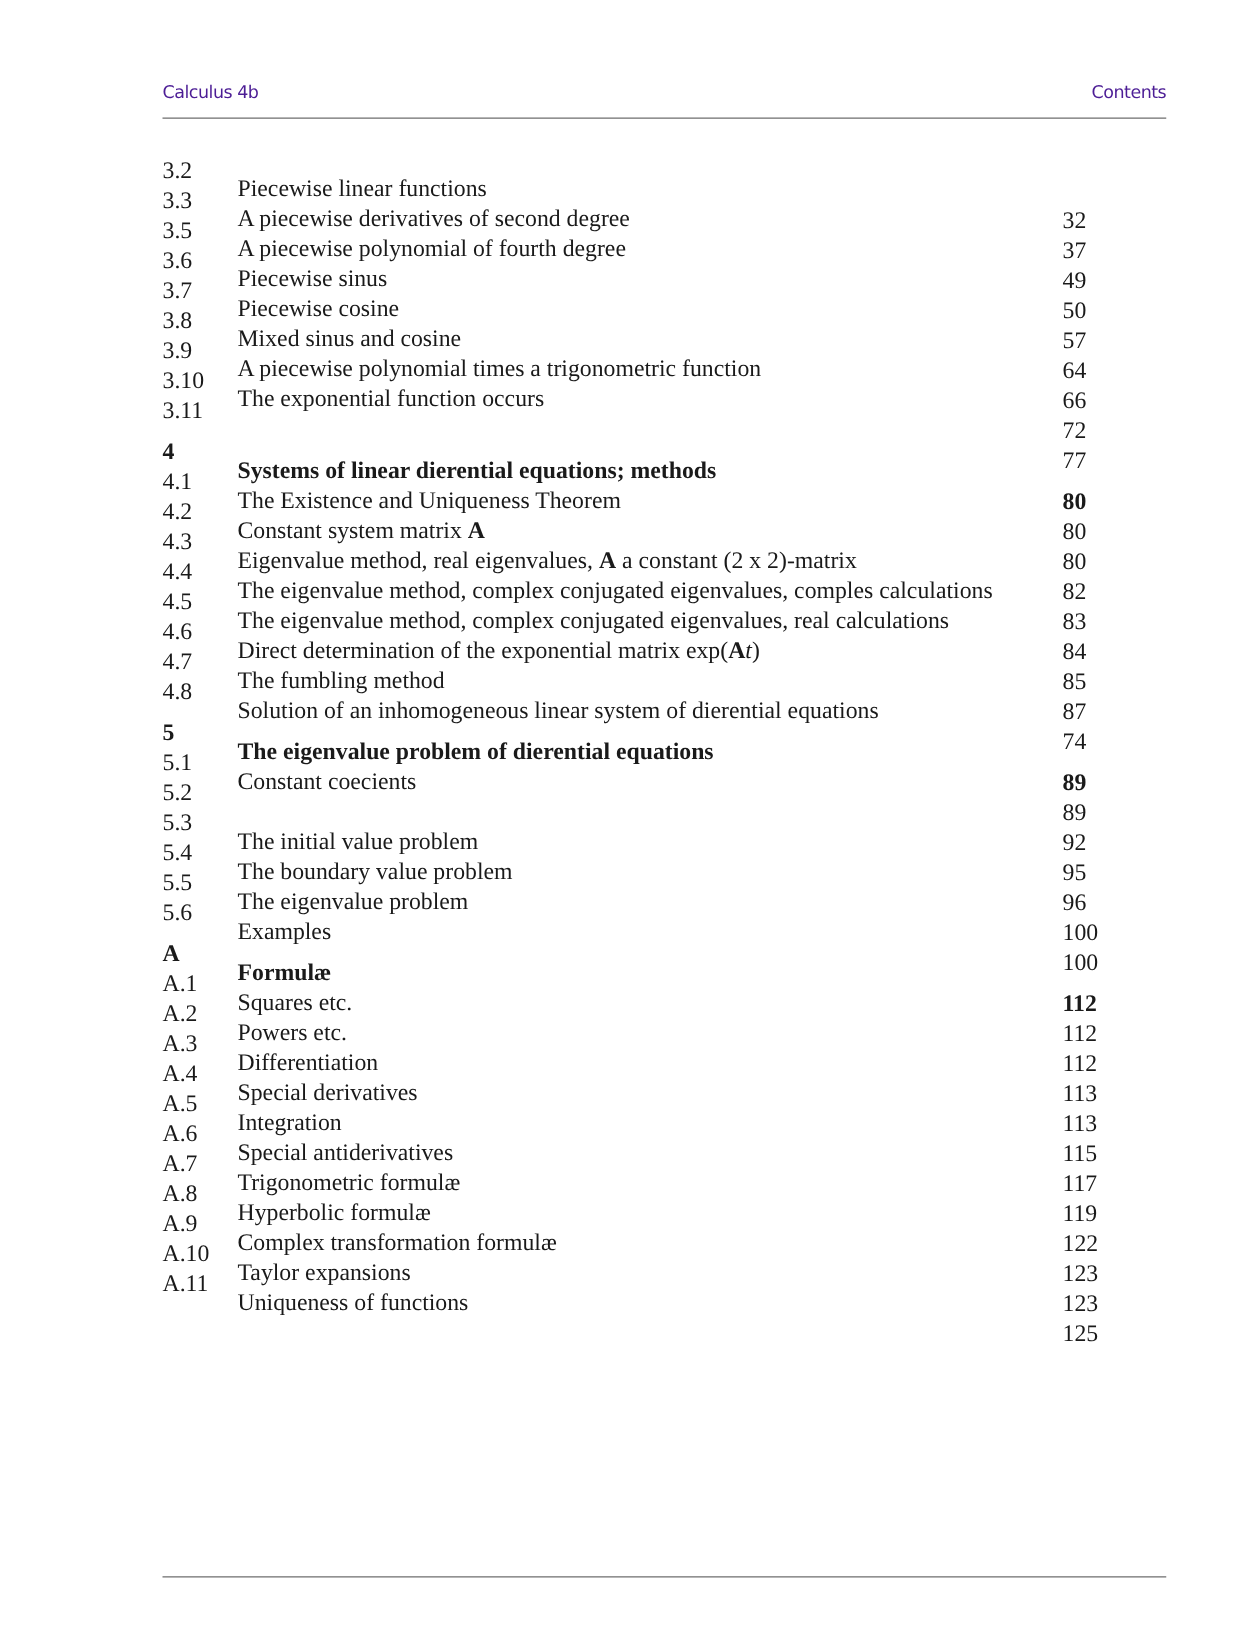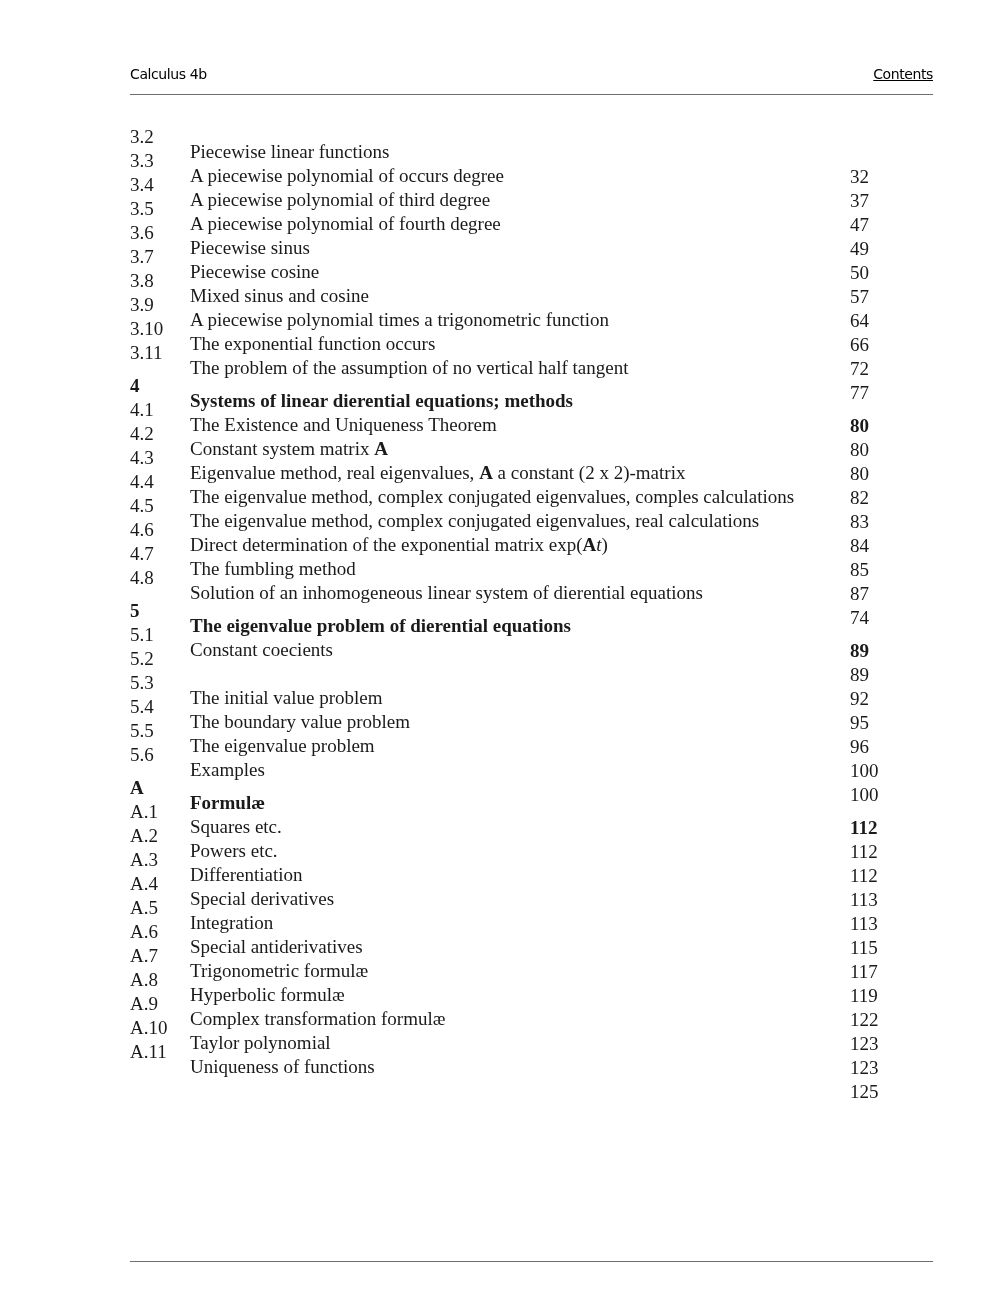--- a/index.html
+++ b/index.html
@@ -1,23 +1,23 @@
 <!DOCTYPE html>
 <html><head>
   <meta charset="utf-8">
   <style>
     html, body { margin: 0; padding: 0; background: #ffffff; }
     body { width: 992px; height: 1313px; position: relative; overflow: hidden; }
     .page-header {
       position: absolute; left: 130px; top: 66px; width: 803px; height: 22px;
-      font-family: "DejaVu Sans", sans-serif; font-size: 14px; color: #000000;
+      font-family: "DejaVu Sans", sans-serif; font-size: 14px; color: #4c1d95;
       letter-spacing: -0.4px;
     }
     .page-header .left { position: absolute; left: 0; top: 0; }
-    .page-header .right { position: absolute; right: 0; top: 0; text-decoration: underline; }
+    .page-header .right { position: absolute; right: 0; top: 0; }
     .rule { position: absolute; left: 130px; width: 803px; height: 0; border-top: 1.5px solid #6e6e6e; }
     .rule.top { top: 94px; }
     .rule.bottom { top: 1261px; }
     .toc {
       position: absolute; left: 130px; top: 125px; width: 760px;
       font-family: "Liberation Serif", serif; font-size: 19px; color: #1a1a1a;
     }
     .toc-row { position: relative; height: 24px; line-height: 24px; white-space: nowrap; }
     .toc-row.chapter { font-weight: bold; margin-top: 9px; }
     .toc-row .num { position: absolute; left: 0; top: 0; }
@@ -35,27 +35,22 @@
 <div class="rule top"></div>
 
 <div class="toc" id="toc">
     <div class="toc-row">
       <span class="num">3.2</span>
       <span class="title">Piecewise linear functions</span>
       <span class="page">32</span>
     </div>
     <div class="toc-row">
       <span class="num">3.3</span>
-      <span class="title">A piecewise polynomial of occurs degree</span>
+      <span class="title">A piecewise derivatives of second degree</span>
       <span class="page">37</span>
-    </div>
-    <div class="toc-row">
-      <span class="num">3.4</span>
-      <span class="title">A piecewise polynomial of third degree</span>
-      <span class="page">47</span>
     </div>
     <div class="toc-row">
       <span class="num">3.5</span>
       <span class="title">A piecewise polynomial of fourth degree</span>
       <span class="page">49</span>
     </div>
     <div class="toc-row">
       <span class="num">3.6</span>
       <span class="title">Piecewise sinus</span>
       <span class="page">50</span>
@@ -75,21 +70,20 @@
       <span class="title">A piecewise polynomial times a trigonometric function</span>
       <span class="page">66</span>
     </div>
     <div class="toc-row">
       <span class="num">3.10</span>
       <span class="title">The exponential function occurs</span>
       <span class="page">72</span>
     </div>
     <div class="toc-row">
       <span class="num">3.11</span>
-      <span class="title">The problem of the assumption of no vertical half tangent</span>
       <span class="page">77</span>
     </div>
     <div class="toc-row chapter">
       <span class="num">4</span>
       <span class="title">Systems of linear dierential equations; methods</span>
       <span class="page">80</span>
     </div>
     <div class="toc-row">
       <span class="num">4.1</span>
       <span class="title">The Existence and Uniqueness Theorem</span>
@@ -209,21 +203,21 @@
       <span class="title">Hyperbolic formulæ</span>
       <span class="page">122</span>
     </div>
     <div class="toc-row">
       <span class="num">A.9</span>
       <span class="title">Complex transformation formulæ</span>
       <span class="page">123</span>
     </div>
     <div class="toc-row">
       <span class="num">A.10</span>
-      <span class="title">Taylor polynomial</span>
+      <span class="title">Taylor expansions</span>
       <span class="page">123</span>
     </div>
     <div class="toc-row">
       <span class="num">A.11</span>
       <span class="title">Uniqueness of functions</span>
       <span class="page">125</span>
     </div>
   </div>
 
 <div class="rule bottom"></div>

